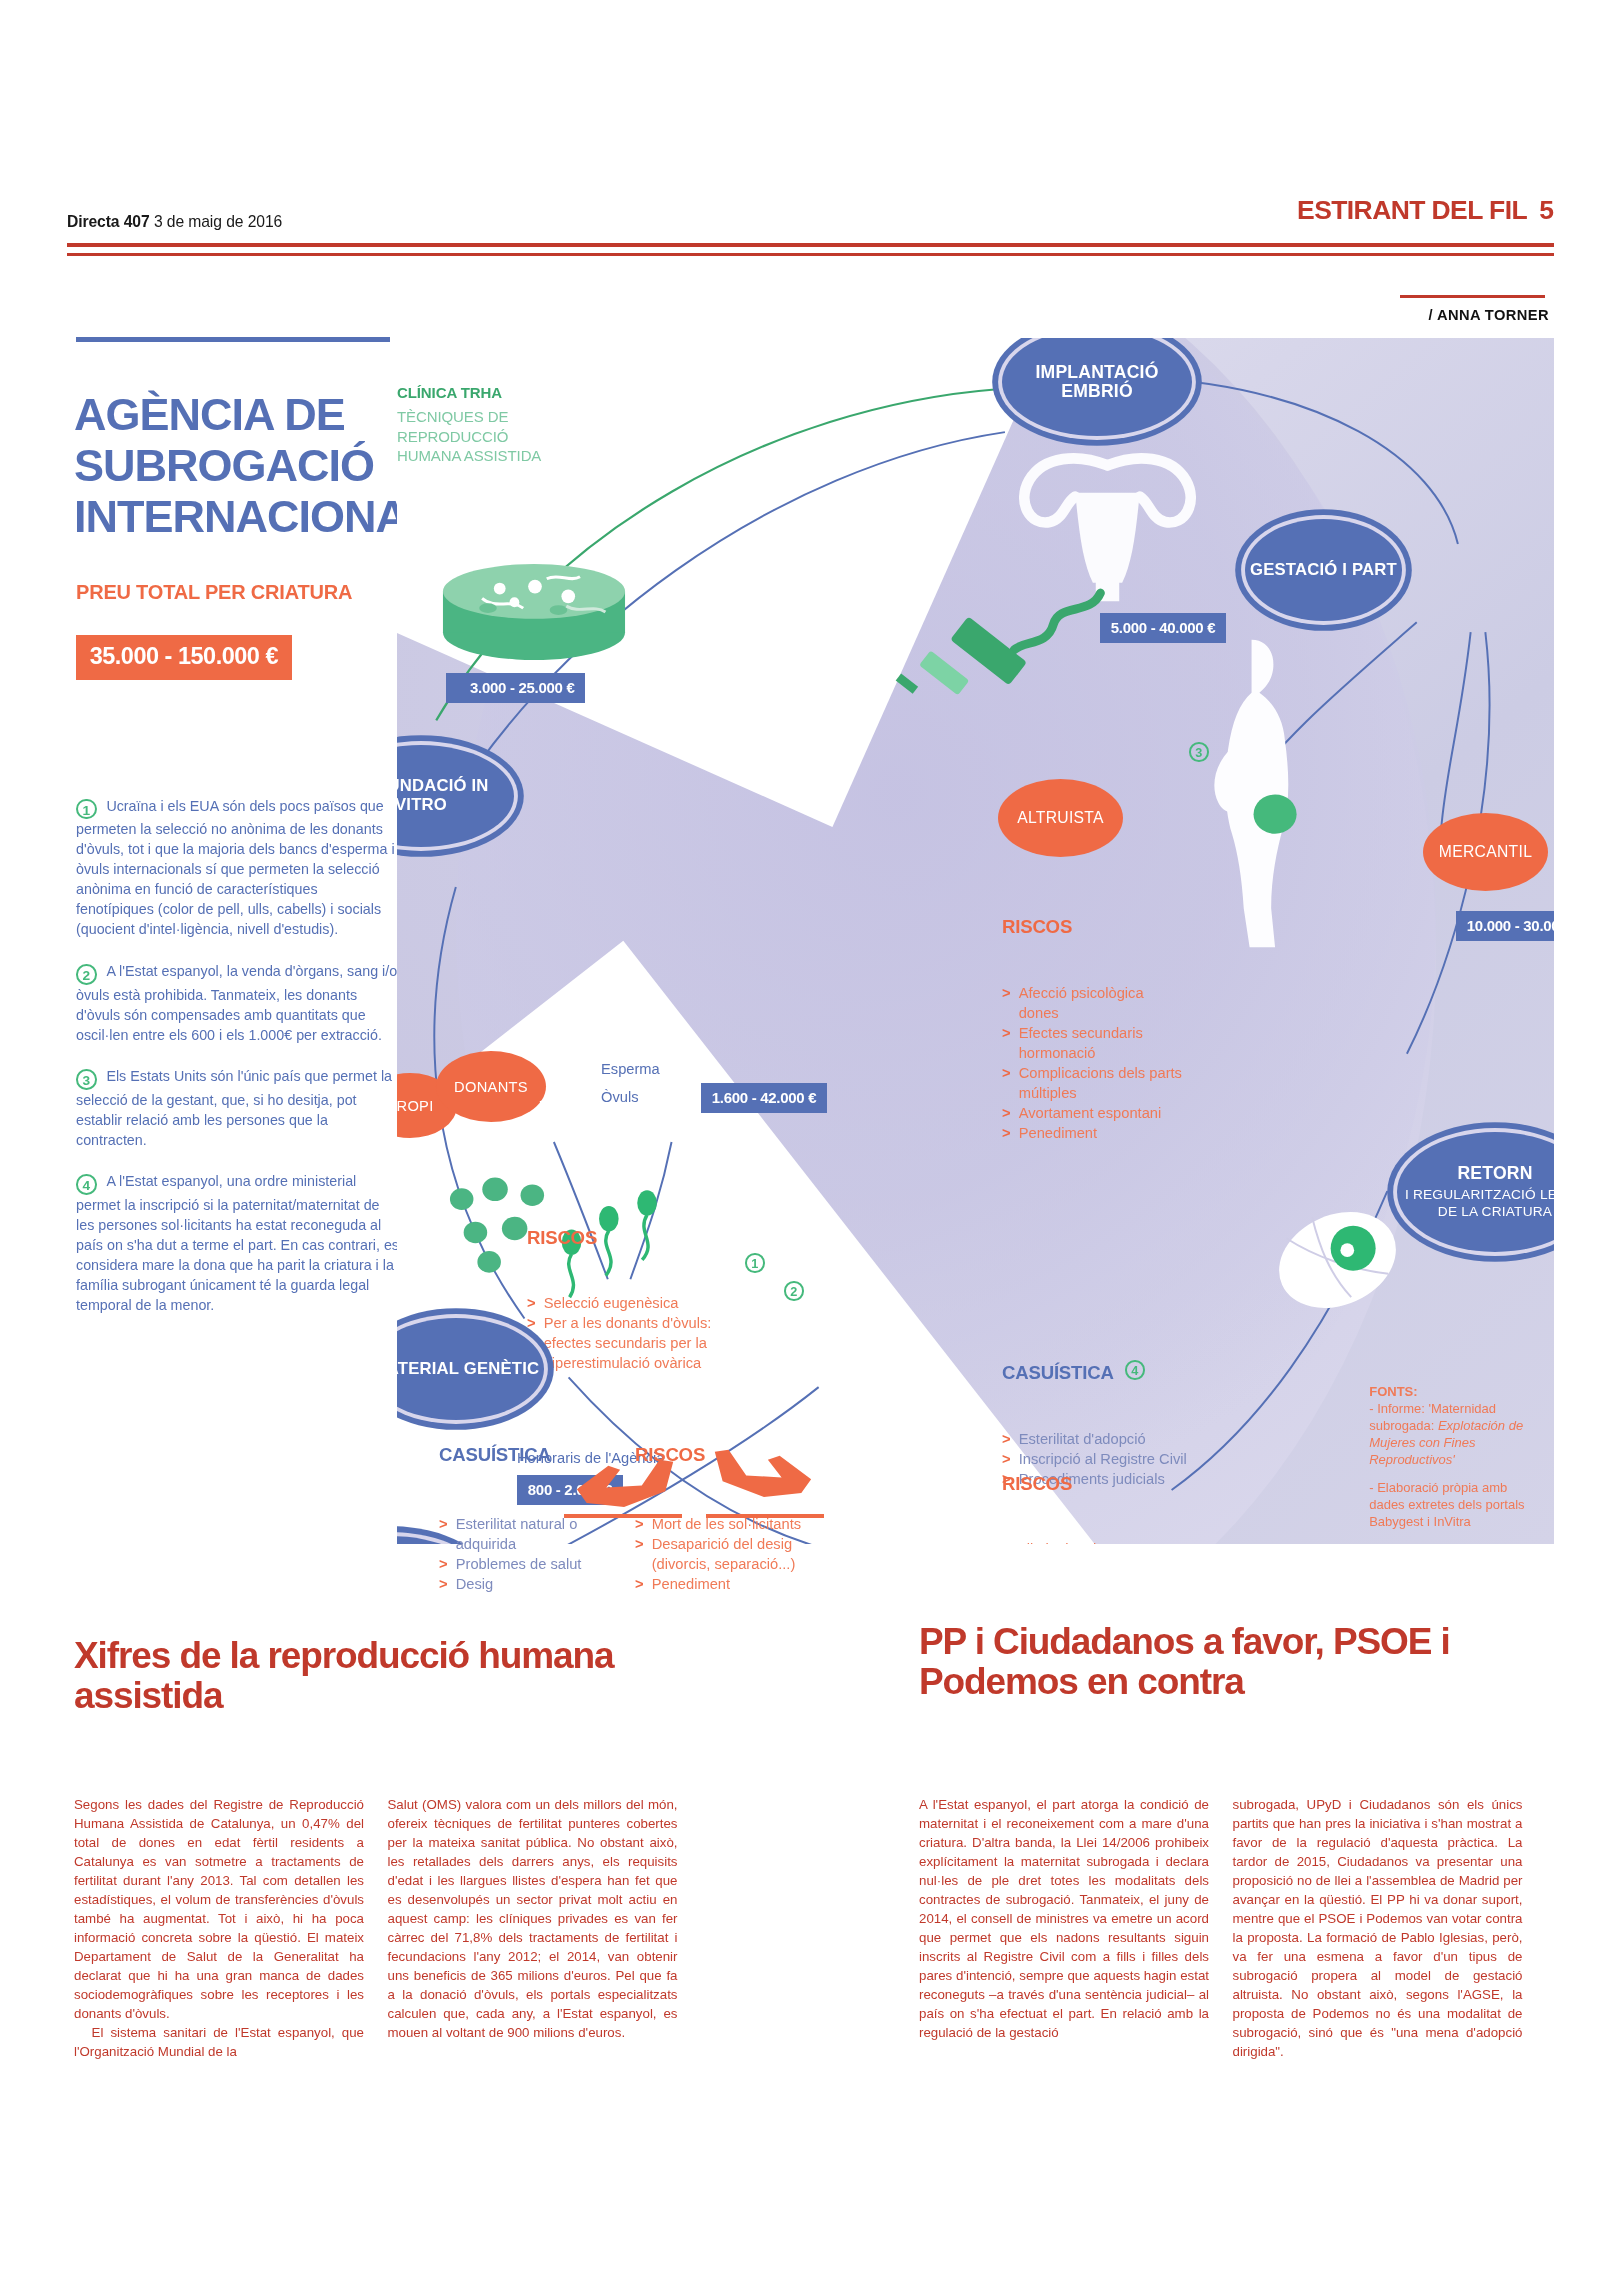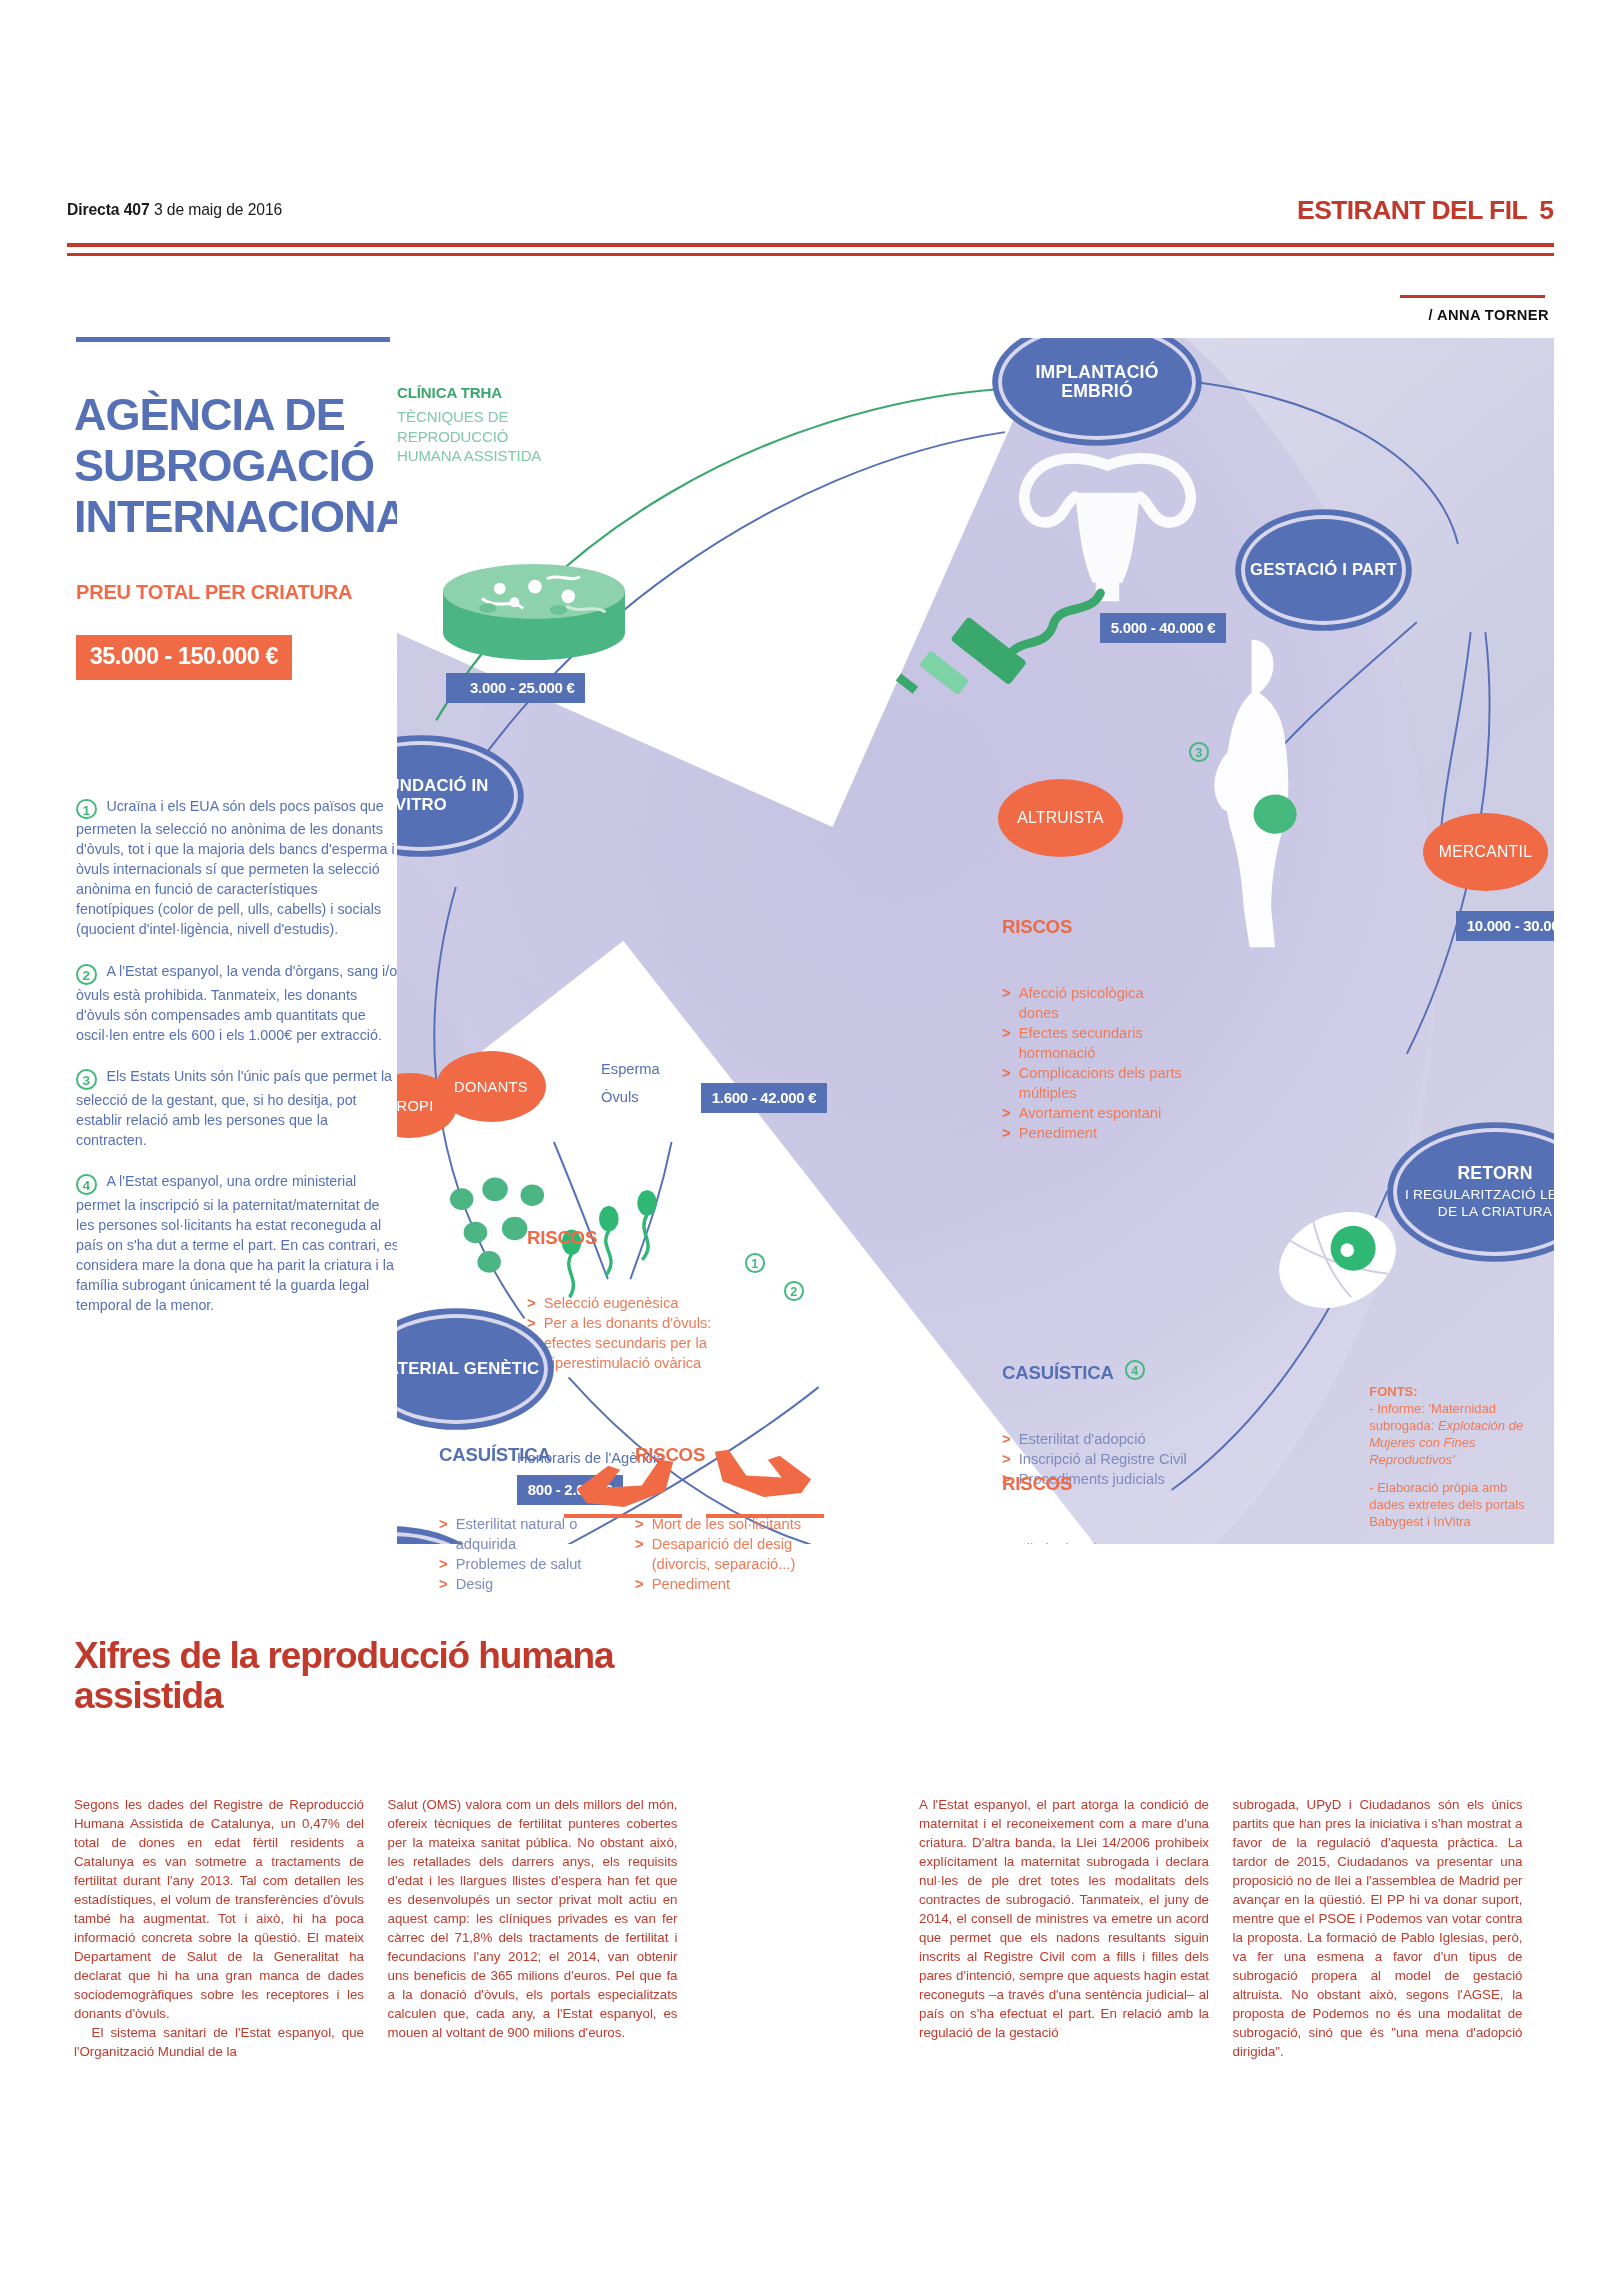--- a/index.html
+++ b/index.html
@@ -6,21 +6,21 @@
   body{
     width:1620px;height:2293px;background:#ffffff;
     font-family:"Liberation Sans",sans-serif;
     -webkit-font-smoothing:antialiased;
     position:relative;overflow:hidden;
   }
   .page{position:relative;width:1620px;height:2293px;}
 
   
   .masthead{position:absolute;left:67px;top:201px;width:1487px;height:39px;}
-  .mh-left{position:absolute;left:0;top:0;font-size:15.7px;color:#1a1a1a;white-space:nowrap;letter-spacing:-0.1px;}
+  .mh-left{position:absolute;left:0;top:12px;font-size:15.7px;color:#1a1a1a;white-space:nowrap;letter-spacing:-0.1px;}
   .mh-left b{font-weight:bold;}
   .mh-right{position:absolute;right:0;top:-5.9px;white-space:nowrap;}
   .mh-kicker{font-size:26.5px;font-weight:bold;color:#c0392b;letter-spacing:-0.6px;font-style:normal;}
   .mh-page{font-size:26.5px;font-weight:bold;color:#c0392b;margin-left:7.8px;}
   .rule-thick{position:absolute;left:67px;top:243px;width:1487px;height:3.9px;background:#c0392b;}
   .rule-thin{position:absolute;left:67px;top:253px;width:1487px;height:2.9px;background:#c0392b;}
 
   
   .byline-rule{position:absolute;left:1400px;top:295px;width:145px;height:2.9px;background:#c0392b;}
   .byline{position:absolute;right:71px;top:307px;font-size:14.7px;font-weight:bold;color:#111;letter-spacing:0.4px;white-space:nowrap;}
@@ -352,20 +352,23 @@
   <div class="cols" style="left:74px;top:1795px;">
     <div class="col">
       <p>Segons les dades del Registre de Reproducció Humana Assistida de Catalunya, un 0,47% del total de dones en edat fèrtil residents a Catalunya es van sotmetre a tractaments de fertilitat durant l'any 2013. Tal com detallen les estadístiques, el volum de transferències d'òvuls també ha augmentat. Tot i això, hi ha poca informació concreta sobre la qüestió. El mateix Departament de Salut de la Generalitat ha declarat que hi ha una gran manca de dades sociodemogràfiques sobre les receptores i les donants d'òvuls.</p>
       <p class="ind">El sistema sanitari de l'Estat espanyol, que l'Organització Mundial de la</p>
     </div>
     <div class="col">
       <p>Salut (OMS) valora com un dels millors del món, ofereix tècniques de fertilitat punteres cobertes per la mateixa sanitat pública. No obstant això, les retallades dels darrers anys, els requisits d'edat i les llargues llistes d'espera han fet que es desenvolupés un sector privat molt actiu en aquest camp: les clíniques privades es van fer càrrec del 71,8% dels tractaments de fertilitat i fecundacions l'any 2012; el 2014, van obtenir uns beneficis de 365 milions d'euros. Pel que fa a la donació d'òvuls, els portals especialitzats calculen que, cada any, a l'Estat espanyol, es mouen al voltant de 900 milions d'euros.</p>
     </div>
   </div>
 
+  <div class="art" style="left:919px;top:1622px;width:647px;">
+    <h2 class="art-h" style="margin:0;width:647px;">PP i Ciudadanos a favor, PSOE i Podemos en contra</h2>
+  </div>
   <div class="cols" style="left:919px;top:1795px;">
     <div class="col">
       <p>A l'Estat espanyol, el part atorga la condició de maternitat i el reconeixement com a mare d'una criatura. D'altra banda, la Llei 14/2006 prohibeix explícitament la maternitat subrogada i declara nul·les de ple dret totes les modalitats dels contractes de subrogació. Tanmateix, el juny de 2014, el consell de ministres va emetre un acord que permet que els nadons resultants siguin inscrits al Registre Civil com a fills i filles dels pares d'intenció, sempre que aquests hagin estat reconeguts –a través d'una sentència judicial– al país on s'ha efectuat el part. En relació amb la regulació de la gestació</p>
     </div>
     <div class="col">
       <p>subrogada, UPyD i Ciudadanos són els únics partits que han pres la iniciativa i s'han mostrat a favor de la regulació d'aquesta pràctica. La tardor de 2015, Ciudadanos va presentar una proposició no de llei a l'assemblea de Madrid per avançar en la qüestió. El PP hi va donar suport, mentre que el PSOE i Podemos van votar contra la proposta. La formació de Pablo Iglesias, però, va fer una esmena a favor d'un tipus de subrogació propera al model de gestació altruista. No obstant això, segons l'AGSE, la proposta de Podemos no és una modalitat de subrogació, sinó que és "una mena d'adopció dirigida".</p>
     </div>
   </div>
 
 </div>

